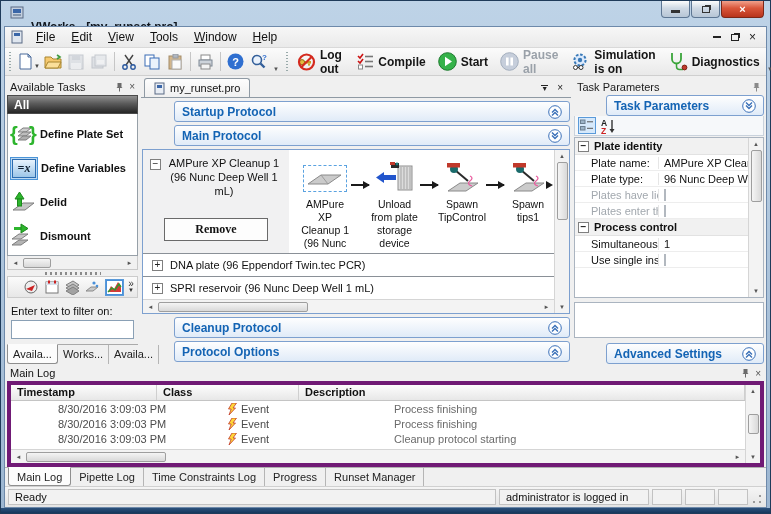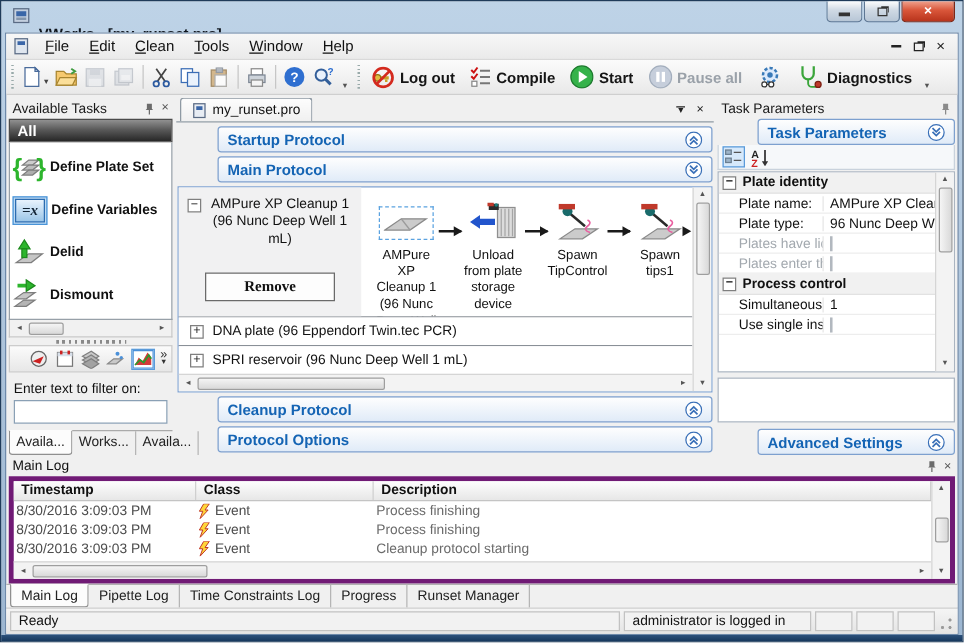--- a/index.html
+++ b/index.html
@@ -155,21 +155,21 @@
   .log-panel { height:103px; flex:none; display:flex; flex-direction:column; padding:1px 2px 0; }
   .log-titlerow { height:16px; flex:none; display:flex; align-items:center; gap:5px; font-size:11px; color:#111; padding:0 3px; }
   .log-titlerow .sp { flex:1; }
   .log-table { flex:1; border:4px solid #701a75; background:#fff; display:flex; min-height:0; }
   .log-mainarea { flex:1; display:flex; flex-direction:column; min-width:0; }
   .log-header { height:16px; flex:none; display:flex; background:linear-gradient(#fdfdfd,#e7e7e7);
     border-bottom:1px solid #c4c4c4; font-size:11px; font-weight:700; color:#111; }
   .lh { padding:1px 6px; border-right:1px solid #cfcfcf; }
   .c-time { width:146px; flex:none; } .c-class { width:142px; flex:none; } .c-desc { flex:1; }
   .log-row { height:15px; flex:none; display:flex; font-size:11px; color:#4c4c4c; }
-  .lc { padding:0 2px; display:flex; align-items:center; gap:4px; overflow:hidden; white-space:nowrap; }
+  .lc { padding:0 23px; display:flex; align-items:center; gap:4px; overflow:hidden; white-space:nowrap;margin-left:24px; }
   .log-row .c-desc { color:#6b6b6b; }
 
   
   .bottom-tabs { height:19px; flex:none; display:flex; align-items:stretch; border-top:1px solid #b0b0b0;
     padding-left:3px; background:#f0f0f0; }
   .btab { font-size:11px; padding:3px 8px 0; color:#222; border-right:1px solid #b5b5b5; }
   .btab.active { background:#fcfcfc; border:1px solid #8f8f8f; border-top:1px solid #fcfcfc; margin-top:-1px;
     border-radius:0 0 3px 3px; }
   .statusbar { height:21px; flex:none; display:flex; align-items:center; gap:3px; padding:2px 3px;
     background:linear-gradient(#f5f5f5,#e4e4e4); border-top:1px solid #d0d0d0; }
@@ -215,21 +215,21 @@
 
     <div class="menubar">
       <span class="menu-appicon">
         <svg width="13" height="14">
             <rect x="1" y="1" width="10" height="12" fill="#dfe6ef" stroke="#5a6b85"></rect>
             <rect x="3" y="3" width="6" height="3" fill="#3a66a8"></rect>
           </svg>
       </span>
       <span class="menu-item">File</span>
       <span class="menu-item">Edit</span>
-      <span class="menu-item">Clean</span>
+      <span class="menu-item">View</span>
       <span class="menu-item">Tools</span>
       <span class="menu-item">Window</span>
       <span class="menu-item">Help</span>
       <span class="mdi-controls">
         <span class="mdi-min"></span>
         <span class="mdi-restore"></span>
         <span class="mdi-close">×</span>
       </span>
     </div>
 
@@ -357,20 +357,21 @@
         <span class="tb-btn">
           <span>
             <svg width="20" height="19">
                 <circle cx="10" cy="8" r="5.6" fill="#dceafc" stroke="#3a7ab8" stroke-width="2" stroke-dasharray="2.6 1.7"></circle>
                 <circle cx="10" cy="8" r="2.2" fill="#3a7ab8"></circle>
                 <circle cx="5.5" cy="15.5" r="2" fill="#fff" stroke="#333"></circle>
                 <circle cx="11" cy="15.5" r="2" fill="#fff" stroke="#333"></circle>
                 <line x1="7.5" y1="15.5" x2="9" y2="15.5" stroke="#333"></line>
               </svg>
           </span>
+          <span>Simulation is on</span>
         </span>
         <span class="tb-btn">
           <span>
             <svg width="20" height="19">
                 <path d="M4 1v6a4.5 4.5 0 009 0V1" fill="none" stroke="#3aa53a" stroke-width="1.8"></path>
                 <path d="M8.5 12v2.5a3 3 0 003 3h3.5" fill="none" stroke="#3aa53a" stroke-width="1.5"></path>
                 <circle cx="16.5" cy="15.5" r="2.4" fill="#c0392b" stroke="#7c1f12"></circle>
               </svg>
           </span>
           <span>Diagnostics</span>

